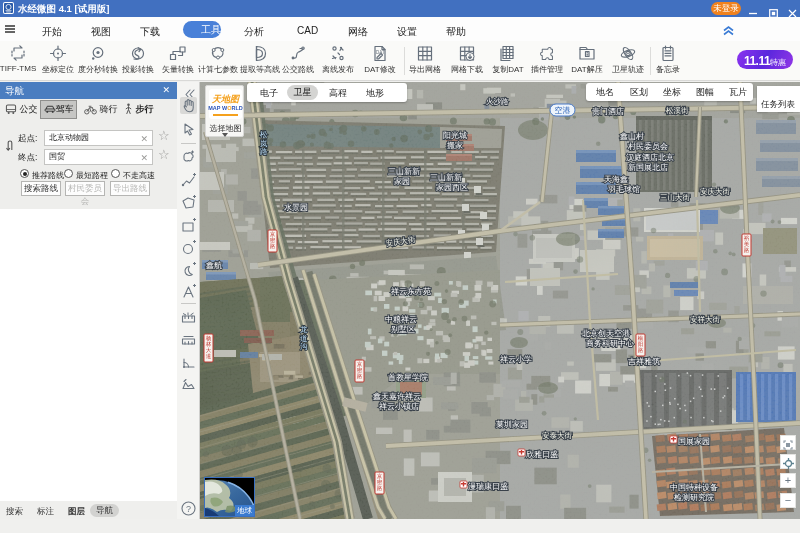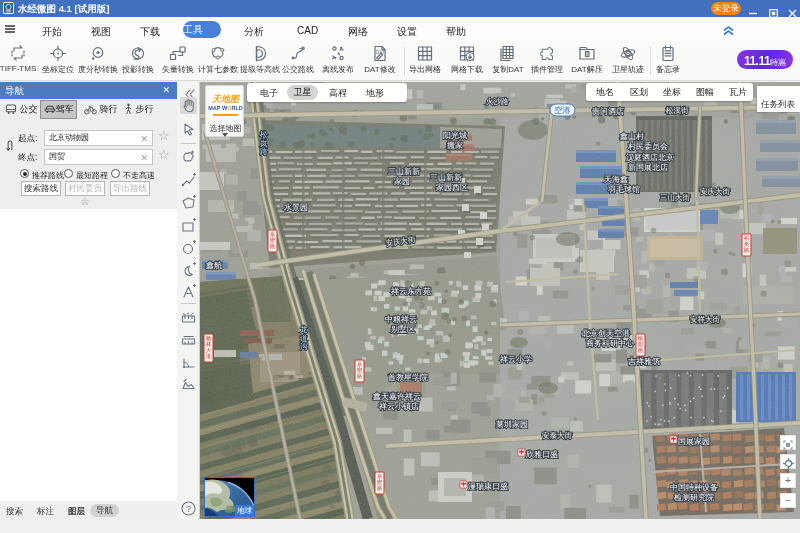--- a/index.html
+++ b/index.html
@@ -5,21 +5,21 @@
 * { margin:0; padding:0; box-sizing:border-box; }
 html,body { width:800px; height:533px; overflow:hidden; font-family:"Liberation Sans", sans-serif; }
 #win { position:relative; width:800px; height:533px; background:#f0f0ee; }
 #titlebar { position:absolute; left:0; top:0; width:800px; height:17px; background:#4170c0; }
 #appicon { position:absolute; left:3px; top:2px; width:11px; height:12px; background:#fff; border-radius:2px; }
 #title { position:absolute; left:18px; top:3px; color:#fff; font-size:9.5px; font-weight:bold; }
 #nologin { position:absolute; left:711px; top:1.5px; width:30px; height:13px; background:#f0821e; border-radius:7px; color:#fff; font-size:8.5px; text-align:center; line-height:13px; }
 .wbtn { position:absolute; color:#fff; }
 #menubar { position:absolute; left:0; top:17px; width:800px; height:24px; background:#fdfdfd; }
 .mitem { position:absolute; top:8px; font-size:10px; color:#222; }
-#mtool { position:absolute; left:183px; top:4px; width:38px; height:17px; background:#4880d8; border-radius:9px; color:#fff; font-size:10px; text-align:left; line-height:17px; }
+#mtool { position:absolute; left:183px; top:4px; width:38px; height:17px; background:#4880d8; border-radius:9px; color:#fff; font-size:10px; text-align:right; line-height:17px; }
 #mcollapse { position:absolute; left:722px; top:6px; }
 #toolbar { position:absolute; left:0; top:41px; width:800px; height:40px; background:#fafaf8; border-bottom:1px solid #d9d9d7; }
 .titem { position:absolute; top:4px; width:50px; text-align:center; }
 .titem svg { display:block; margin:0 auto; }
 .titem .lbl { display:block; font-size:8px; color:#333; margin-top:2px; white-space:nowrap; }
 .tsep { position:absolute; top:6px; width:1px; height:28px; background:#dcdcda; }
 #sale { position:absolute; left:737px; top:9px; width:56px; height:19px; border-radius:10px; background:linear-gradient(115deg,#8b33ef 0%,#5a27dd 50%,#9136e6 100%); color:#fff; text-align:center; line-height:19px; }
 #sale b { font-size:12px; letter-spacing:-0.5px;}
 #sale span { font-size:8px; }
 #panel { position:absolute; left:0; top:82px; width:177px; height:437px; background:#fff; }
@@ -256,21 +256,21 @@
             <rect x="1" y="5.5" width="11" height="2.5" rx="1" fill="none" stroke="#333" stroke-width="1"></rect>
             <circle cx="3.5" cy="8.8" r="1" fill="#333"></circle>
             <circle cx="9.5" cy="8.8" r="1" fill="#333"></circle>
           </svg>驾车</div>
     <div class="ptab" style="left:84px;"><svg width="13" height="11" viewBox="0 0 14 12">
             <circle cx="3" cy="8.5" r="2.4" fill="none" stroke="#555" stroke-width="1"></circle>
             <circle cx="11" cy="8.5" r="2.4" fill="none" stroke="#555" stroke-width="1"></circle>
             <path d="M3 8.5L6 4h3.5M9 4l2 4.5M6 4l1.5 4.5" fill="none" stroke="#555" stroke-width="1"></path>
             <path d="M5 2.5h3" stroke="#555" stroke-width="1"></path>
           </svg> 骑行</div>
-    <div class="ptab" style="left:124px;"><svg width="9" height="12" viewBox="0 0 10 13">
+    <div class="ptab" style="left:124px;font-weight:bold;"><svg width="9" height="12" viewBox="0 0 10 13">
             <circle cx="5" cy="1.8" r="1.4" fill="#555"></circle>
             <path d="M5 3.5v3.5M5 7l-2 5M5 7l2 5M5 4.5L2 6.5M5 4.5l3 2" fill="none" stroke="#555" stroke-width="1.1"></path>
           </svg> 步行</div>
     <div class="frow" style="left:18px;top:34px;">起点:</div>
     <div class="finput" style="top:31px;">北京动物园<span class="clr">✕</span></div>
     <div class="star" style="top:29px;">☆</div>
     <div class="frow" style="left:5px;top:40px;"><svg width="10" height="13" viewBox="0 0 11 14">
             <path d="M3.5 12V4a2 2 0 014 0v8" fill="none" stroke="#555" stroke-width="1.2"></path>
             <path d="M1.6 9.8L3.5 12l1.9-2.2" fill="none" stroke="#555" stroke-width="1.2"></path>
           </svg></div>

